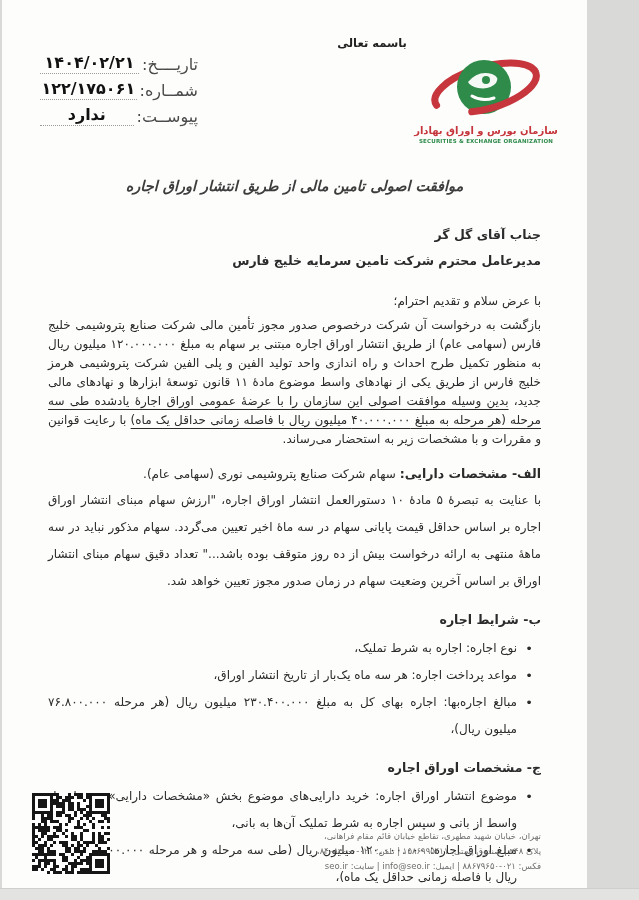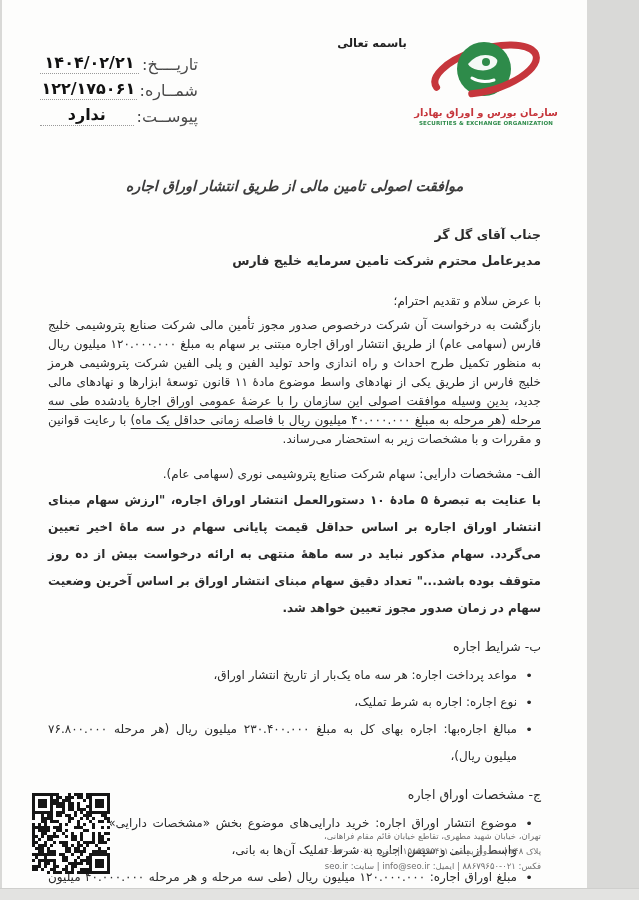--- a/index.html
+++ b/index.html
@@ -25,42 +25,42 @@
   .fields {
     position:absolute; top:48px; left:38px; width:158px; direction:rtl;
   }
   .field-row { display:flex; align-items:flex-end; height:26px; }
   .field-label { font-size:16px; color:#4a4a4a; white-space:nowrap; padding-left:3px; }
   .field-value {
     flex:1; text-align:center; font-weight:bold; font-size:16px; color:#111;
     border-bottom:1px dotted #9a9a9a; padding-bottom:1px;
   }
   .logo {
-    position:absolute; top:34px; right:26px; width:150px; text-align:center;
+    position:absolute; top:52px; right:26px; width:150px; text-align:center;
   }
   .logo svg { display:block; margin:0 auto; }
   .logo-fa { font-size:10px; font-weight:bold; color:#c6363c; line-height:13px; }
   .logo-en { font-size:5.5px; font-weight:bold; color:#2e8b4a; letter-spacing:.2px; line-height:8px; direction:ltr; }
 
   
   .doc-title {
     position:absolute; top:178px; left:0; width:100%;
     text-align:center; font-size:14.5px; font-style:italic; color:#3d3d3d;
     letter-spacing:.3px;
     font-weight:bold;
   }
   .content { position:absolute; top:222px; right:46px; left:46px; font-size:12px; line-height:26px; }
   .recipient-name, .recipient-role { font-weight:bold; font-size:12.5px; line-height:26px; }
   .greeting { margin-top:14px; font-size:12px; }
   .para { text-align:justify; font-size:12px; line-height:19px; margin-top:2px; }
   .u { text-decoration:underline; text-underline-offset:4px; }
   .sec { margin-top:12px; }
-  .sec-head { font-weight:normal; font-size:12.5px; }
+  .sec-head { font-weight:bold; font-size:12.5px; }
   .sec-intro { font-size:12px;text-align:right; }
-  .sec-text { text-align:justify; font-size:12px; line-height:27px;font-weight:bold; }
+  .sec-text { text-align:justify; font-size:12px; line-height:27px; }
   .bullets { margin-top:2px; }
   .bullet-item { position:relative; padding-right:24px; font-size:12px; line-height:27px; text-align:justify; }
   .bullet-item::before { content:"•"; position:absolute; right:8px; top:0; font-size:13px; }
 
   
   .footer-text {
     position:absolute; bottom:14px; right:46px; width:330px;
     text-align:right; font-size:8.5px; line-height:15px; color:#6e6e6e;
   }
   .qr {
@@ -126,22 +126,22 @@
     <div class="sec">
       <div>
         <span class="sec-head">الف- مشخصات دارایی:</span><span class="sec-intro"> سهام شرکت صنایع پتروشیمی نوری (سهامی عام).</span>
       </div>
       <div class="sec-text">با عنایت به تبصرهٔ ۵ مادهٔ ۱۰ دستورالعمل انتشار اوراق اجاره، "ارزش سهام مبنای انتشار اوراق اجاره بر اساس حداقل قیمت پایانی سهام در سه ماهٔ اخیر تعیین می‌گردد. سهام مذکور نباید در سه ماههٔ منتهی به ارائه درخواست بیش از ده روز متوقف بوده باشد..." تعداد دقیق سهام مبنای انتشار اوراق بر اساس آخرین وضعیت سهام در زمان صدور مجوز تعیین خواهد شد.</div>
     </div>
 
     <div class="sec">
       <div class="sec-head">ب- شرایط اجاره</div>
       <div class="bullets">
+        <div class="bullet-item">نوع اجاره: اجاره به شرط تملیک،</div>
         <div class="bullet-item">مواعد پرداخت اجاره: هر سه ماه یک‌بار از تاریخ انتشار اوراق،</div>
-        <div class="bullet-item">نوع اجاره: اجاره به شرط تملیک،</div>
         <div class="bullet-item">مبالغ اجاره‌بها: اجاره بهای کل به مبلغ ۲۳۰.۴۰۰.۰۰۰ میلیون ریال (هر مرحله ۷۶.۸۰۰.۰۰۰ میلیون ریال)،</div>
       </div>
     </div>
 
     <div class="sec">
       <div class="sec-head">ج- مشخصات اوراق اجاره</div>
       <div class="bullets">
         <div class="bullet-item">موضوع انتشار اوراق اجاره: خرید دارایی‌های موضوع بخش «مشخصات دارایی» توسط نهاد واسط از بانی و سپس اجاره به شرط تملیک آن‌ها به بانی،</div>
         <div class="bullet-item">مبلغ اوراق اجاره: ۱۲۰.۰۰۰.۰۰۰ میلیون ریال (طی سه مرحله و هر مرحله ۴۰.۰۰۰.۰۰۰ میلیون ریال با فاصله زمانی حداقل یک ماه)،</div>
       </div>

